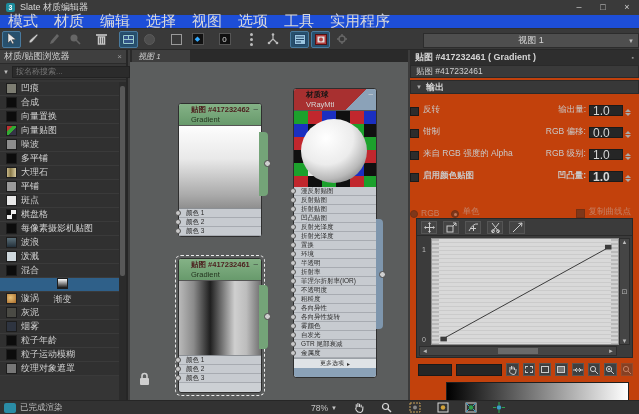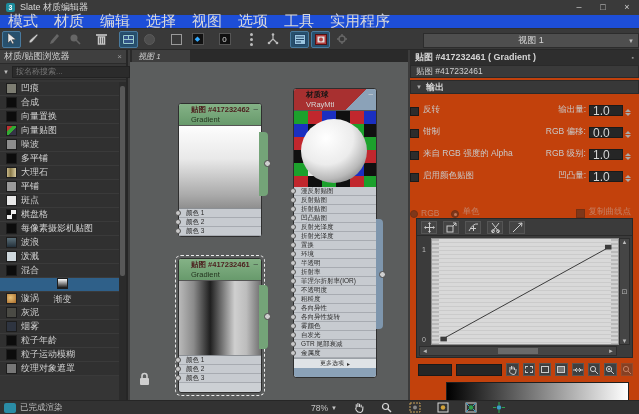--- a/index.html
+++ b/index.html
@@ -584,21 +584,21 @@
       <span>来自 RGB 强度的 Alpha</span>
       <span class="sp-label">RGB 级别:</span>
       <span class="sp-field">
           <span>1.0</span>
         </span>
       <span class="sp-arrows">
           <i class="up"></i>
           <i class="dn"></i>
         </span>
     </div>
-    <div class="prow" style="top:118px;">
+    <div class="prow" style="top:118px;font-weight:bold;">
       <span class="cb"></span>
       <span>启用颜色贴图</span>
       <span class="sp-label">凹凸量:</span>
       <span class="sp-field">
           <span>1.0</span>
         </span>
       <span class="sp-arrows">
           <i class="up"></i>
           <i class="dn"></i>
         </span>

